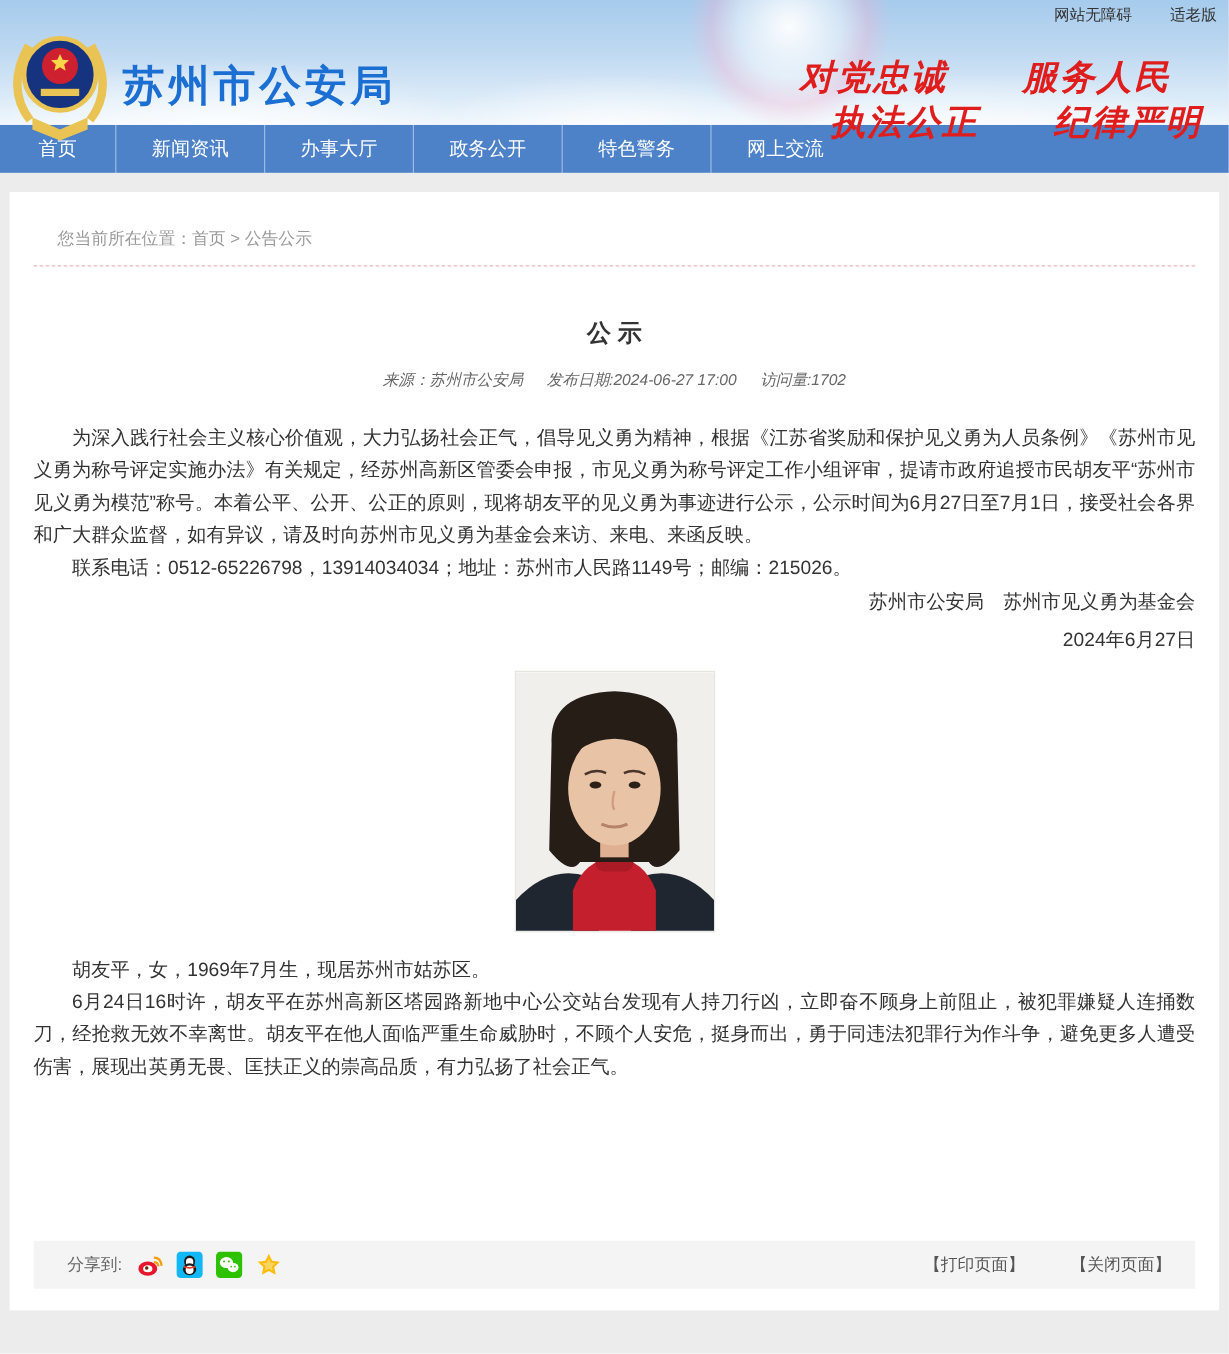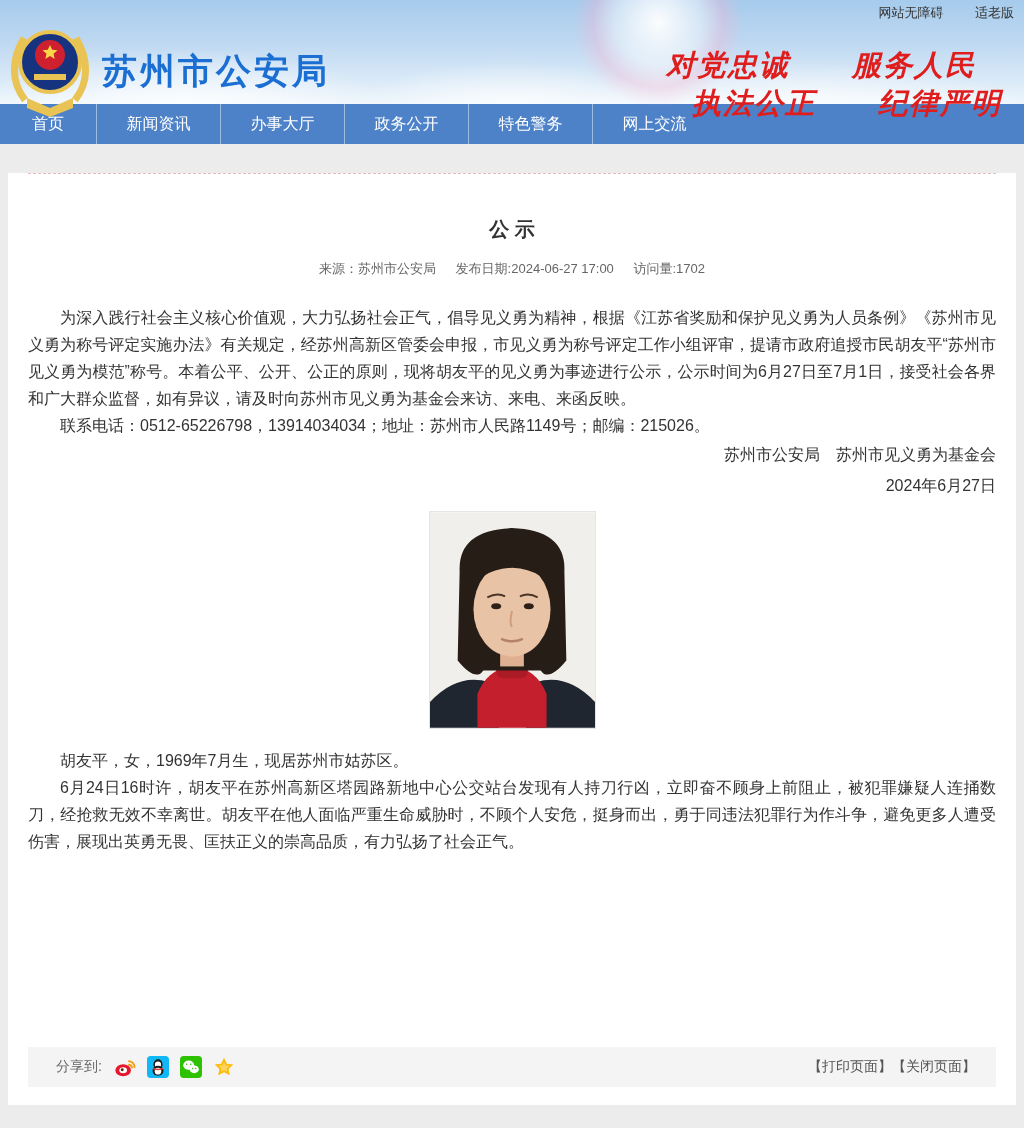--- a/index.html
+++ b/index.html
@@ -43,37 +43,37 @@
   .card{
     position:relative;margin:0 8px;background:#fff;height:932px;box-sizing:border-box;
     padding:0 20px;
   }
   .breadcrumb{padding:30px 0 0 20px;font-size:14px;color:#999;}
   .breadcrumb span{color:#999;}
   .breadcrumb .lnk{cursor:pointer;}
   .dashed{margin-top:13px;border-bottom:1px dashed #eab9b9;}
   .art-title{margin-top:42px;text-align:center;font-size:20px;font-weight:bold;color:#333;}
   .art-meta{margin-top:17px;text-align:center;font-size:13px;color:#666;}
-  .art-meta span{margin:16px 8px;}
+  .art-meta span{margin:16px 8px;font-style:italic;}
   .bodytext{margin-top:26px;font-size:16px;color:#333;line-height:27px;text-align:justify;}
   .bodytext p{margin:0;text-indent:2em;}
   .sig{ text-align:right;line-height:31px;margin-top:5px;text-indent:0 !important;}
   .datemark{text-align:right;line-height:31px;text-indent:0 !important;}
   .caption{margin-top:66px;text-align:center;font-size:16px;color:#333;}
   .photo{display:block;margin:10px auto 0;width:167px;height:218px;border:1px solid #e5e5e2;box-sizing:border-box;}
   .bio{margin-top:18px;}
   
   .sharebar{
     position:absolute;left:20px;right:20px;bottom:18px;height:40px;background:#f4f4f4;
     display:flex;align-items:center;font-size:14px;color:#666;
   }
   .share-label{margin-left:28px;}
   .share-icons{display:flex;align-items:center;gap:11px;margin-left:12px;}
   .share-icons .ic{width:22px;height:22px;cursor:pointer;display:inline-block;}
-  .page-btns{margin-left:auto;margin-right:20px;display:flex;color:#555;}
+  .page-btns{margin-left:auto;margin-right:20px;display:flex;gap:38px;color:#555;}
   .page-btns span{cursor:pointer;}
 </style>
 </head>
 <body>
 
 <div class="header">
   <div class="flare"></div>
 
   <div class="toplinks">
     <span>网站无障碍</span>
@@ -107,20 +107,25 @@
   <a>办事大厅</a>
   <a>政务公开</a>
   <a>特色警务</a>
   <a>网上交流</a>
 </div>
 
 <div class="gap"></div>
 
 <div class="card">
 
+  <div class="breadcrumb">
+    <span>您当前所在位置：</span><span class="lnk">首页</span>
+    <span>&gt;</span>
+    <span class="lnk">公告公示</span>
+  </div>
   <div class="dashed"></div>
 
   <div class="art-title">公 示</div>
 
   <div class="art-meta">
     <span>来源：苏州市公安局</span>
     <span>发布日期:2024-06-27 17:00</span>
     <span>访问量:1702</span>
   </div>
 

